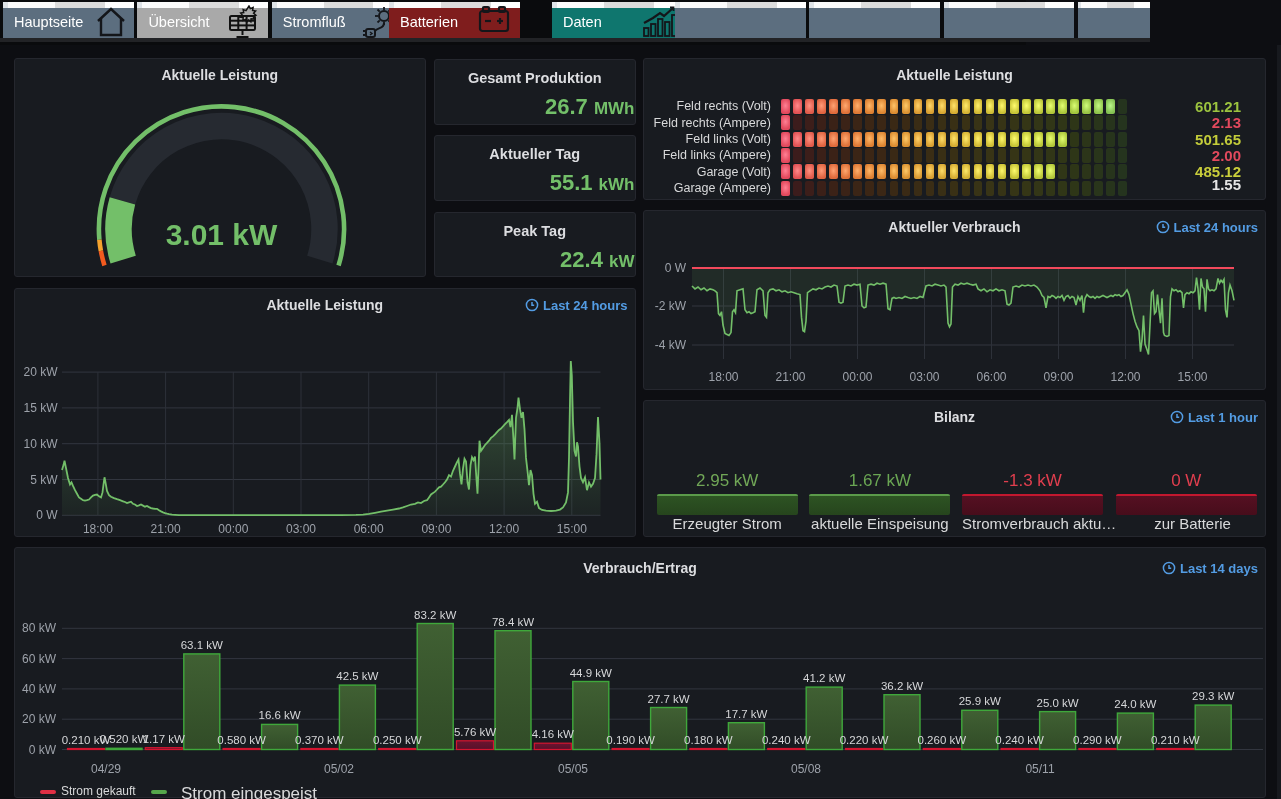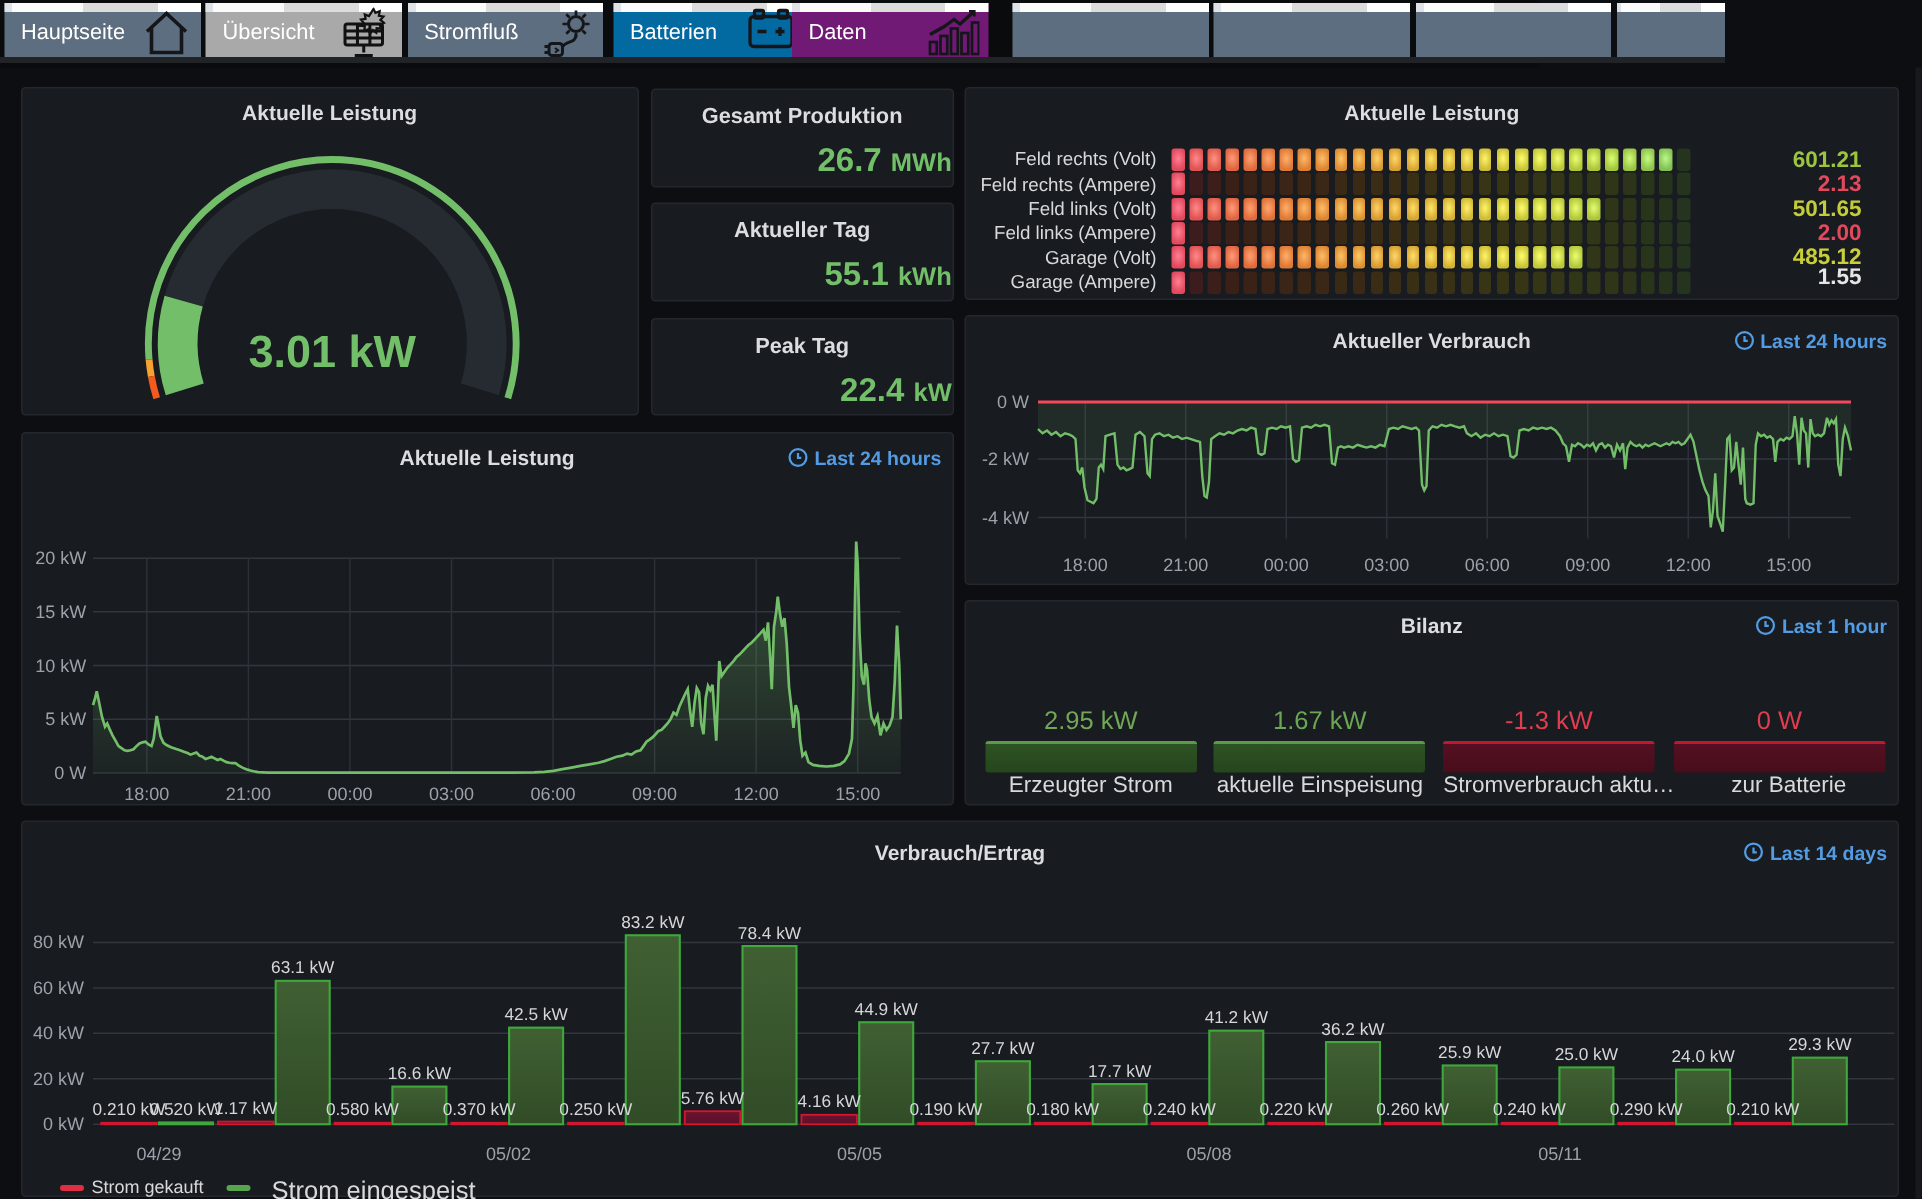--- a/index.html
+++ b/index.html
@@ -72,35 +72,35 @@
               <line x1="19.7" y1="15.3" x2="17.5" y2="17.5"></line>
             </g>
 <path d="M24 18 C24 24 18 22 15 26"></path>
 <rect x="6" y="24" width="9" height="8" rx="2"></rect>
 <line x1="3" y1="26" x2="6" y2="26"></line>
             <line x1="3" y1="30" x2="6" y2="30"></line>
 <path d="M10 27 l2 1.5 -2 1.5" stroke-width="1.4"></path>
 </g>
         </svg></span>
     </div>
-<div class="tab" style="left:409px;background:#0369a1">
+<div class="tab" style="left:389px;background:#7f1d1d">
       <div class="tabstrip"></div>
       <span class="tabtxt">Batterien</span>
       <span class="tabicon"><svg width="38" height="30" viewBox="0 0 38 30">
           <g stroke="#14161a" fill="none" stroke-width="2.2">
 <rect x="7" y="2" width="6" height="5" rx="1"></rect>
             <rect x="23" y="2" width="6" height="5" rx="1"></rect>
 <rect x="4" y="6" width="28" height="20" rx="2.5"></rect>
 <line x1="9" y1="16" x2="15" y2="16"></line>
 <line x1="21" y1="16" x2="27" y2="16"></line>
             <line x1="24" y1="13" x2="24" y2="19"></line>
 </g>
         </svg></span>
     </div>
-<div class="tab" style="left:528px;background:#701a75">
+<div class="tab" style="left:552px;background:#0f766e">
       <div class="tabstrip"></div>
       <span class="tabtxt">Daten</span>
       <span class="tabicon"><svg width="36" height="34" viewBox="0 0 36 34">
           <g stroke="#14161a" fill="none" stroke-width="1.8">
 <rect x="3" y="23" width="4.5" height="8"></rect>
             <rect x="10" y="19" width="4.5" height="12"></rect>
             <rect x="17" y="14" width="4.5" height="17"></rect>
             <rect x="24" y="17" width="4.5" height="14"></rect>
             <rect x="31" y="10" width="4.5" height="21"></rect>
 <path d="M3 18 L12 13 L19 8 L23 11 L32 3" stroke-width="2.2"></path>

